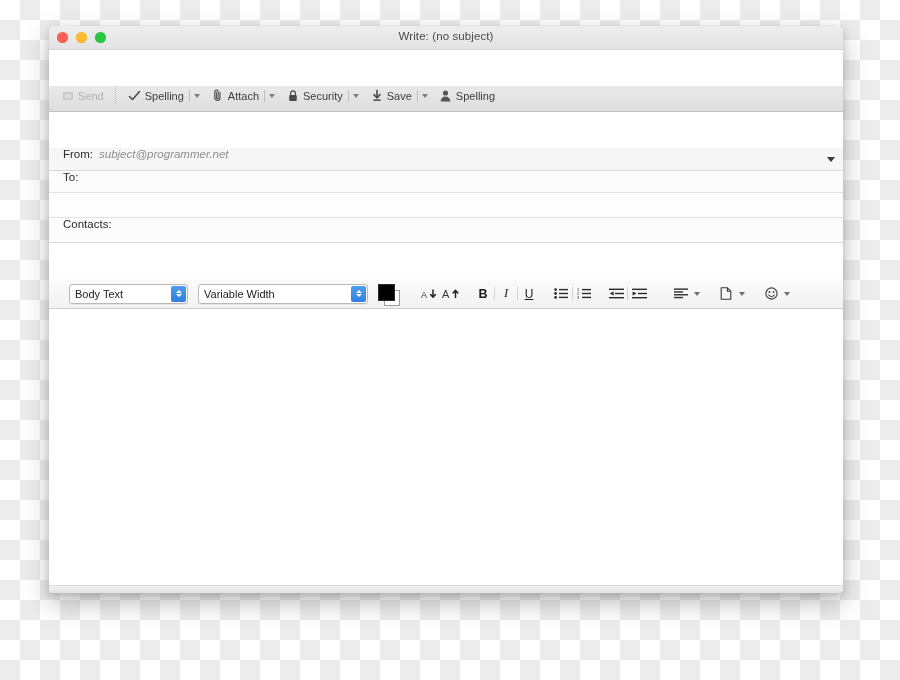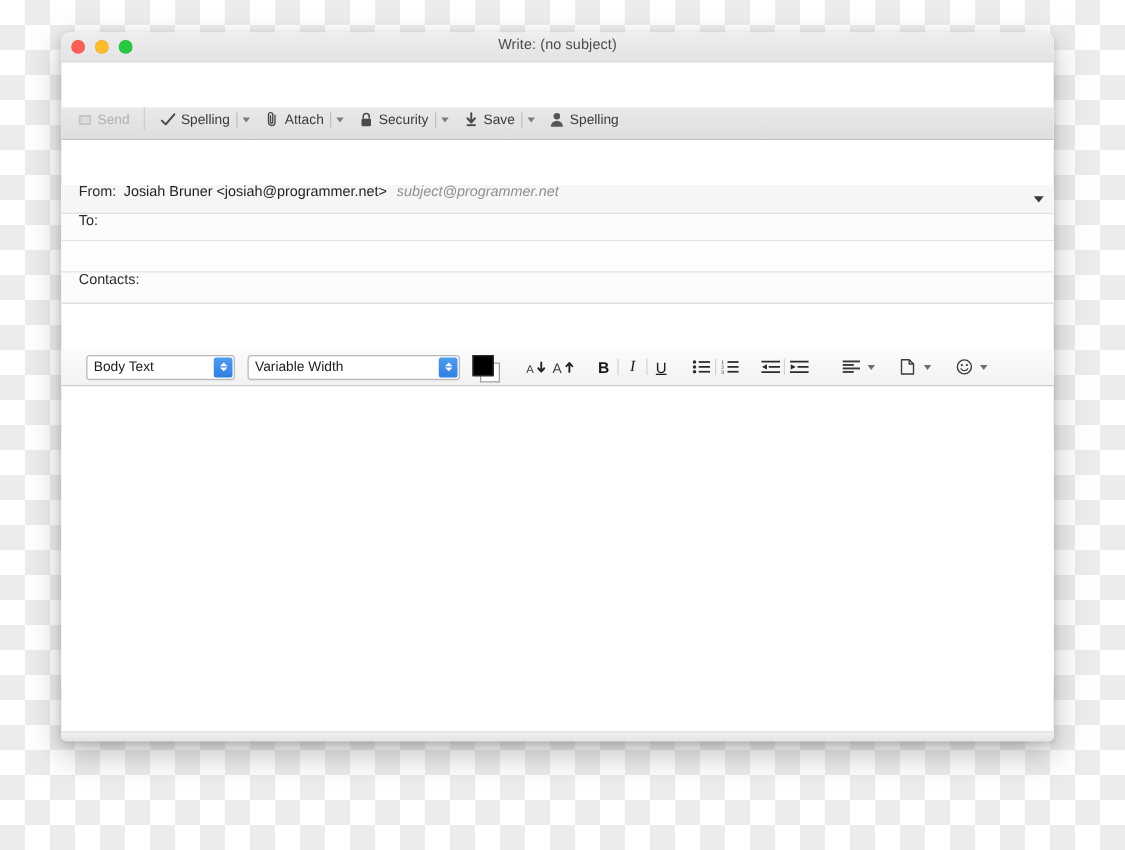--- a/index.html
+++ b/index.html
@@ -343,21 +343,20 @@
           </svg>
       </span>
       <span>Spelling</span>
     </div>
   </div>
 
   <div class="fields">
 
     <div class="field-row from">
       <span class="field-label">From:</span>
-      <span class="from-value">Josiah Bruner &lt;josiah@programmer.net&gt;</span>
       <span class="from-alias">subject@programmer.net</span>
       <span class="from-caret"></span>
     </div>
     <div class="hline strong"></div>
 
     <div class="field-row">
       <span class="field-label">To:</span>
       <span style="flex:1;"></span>
     </div>
     <div class="hline"></div>

